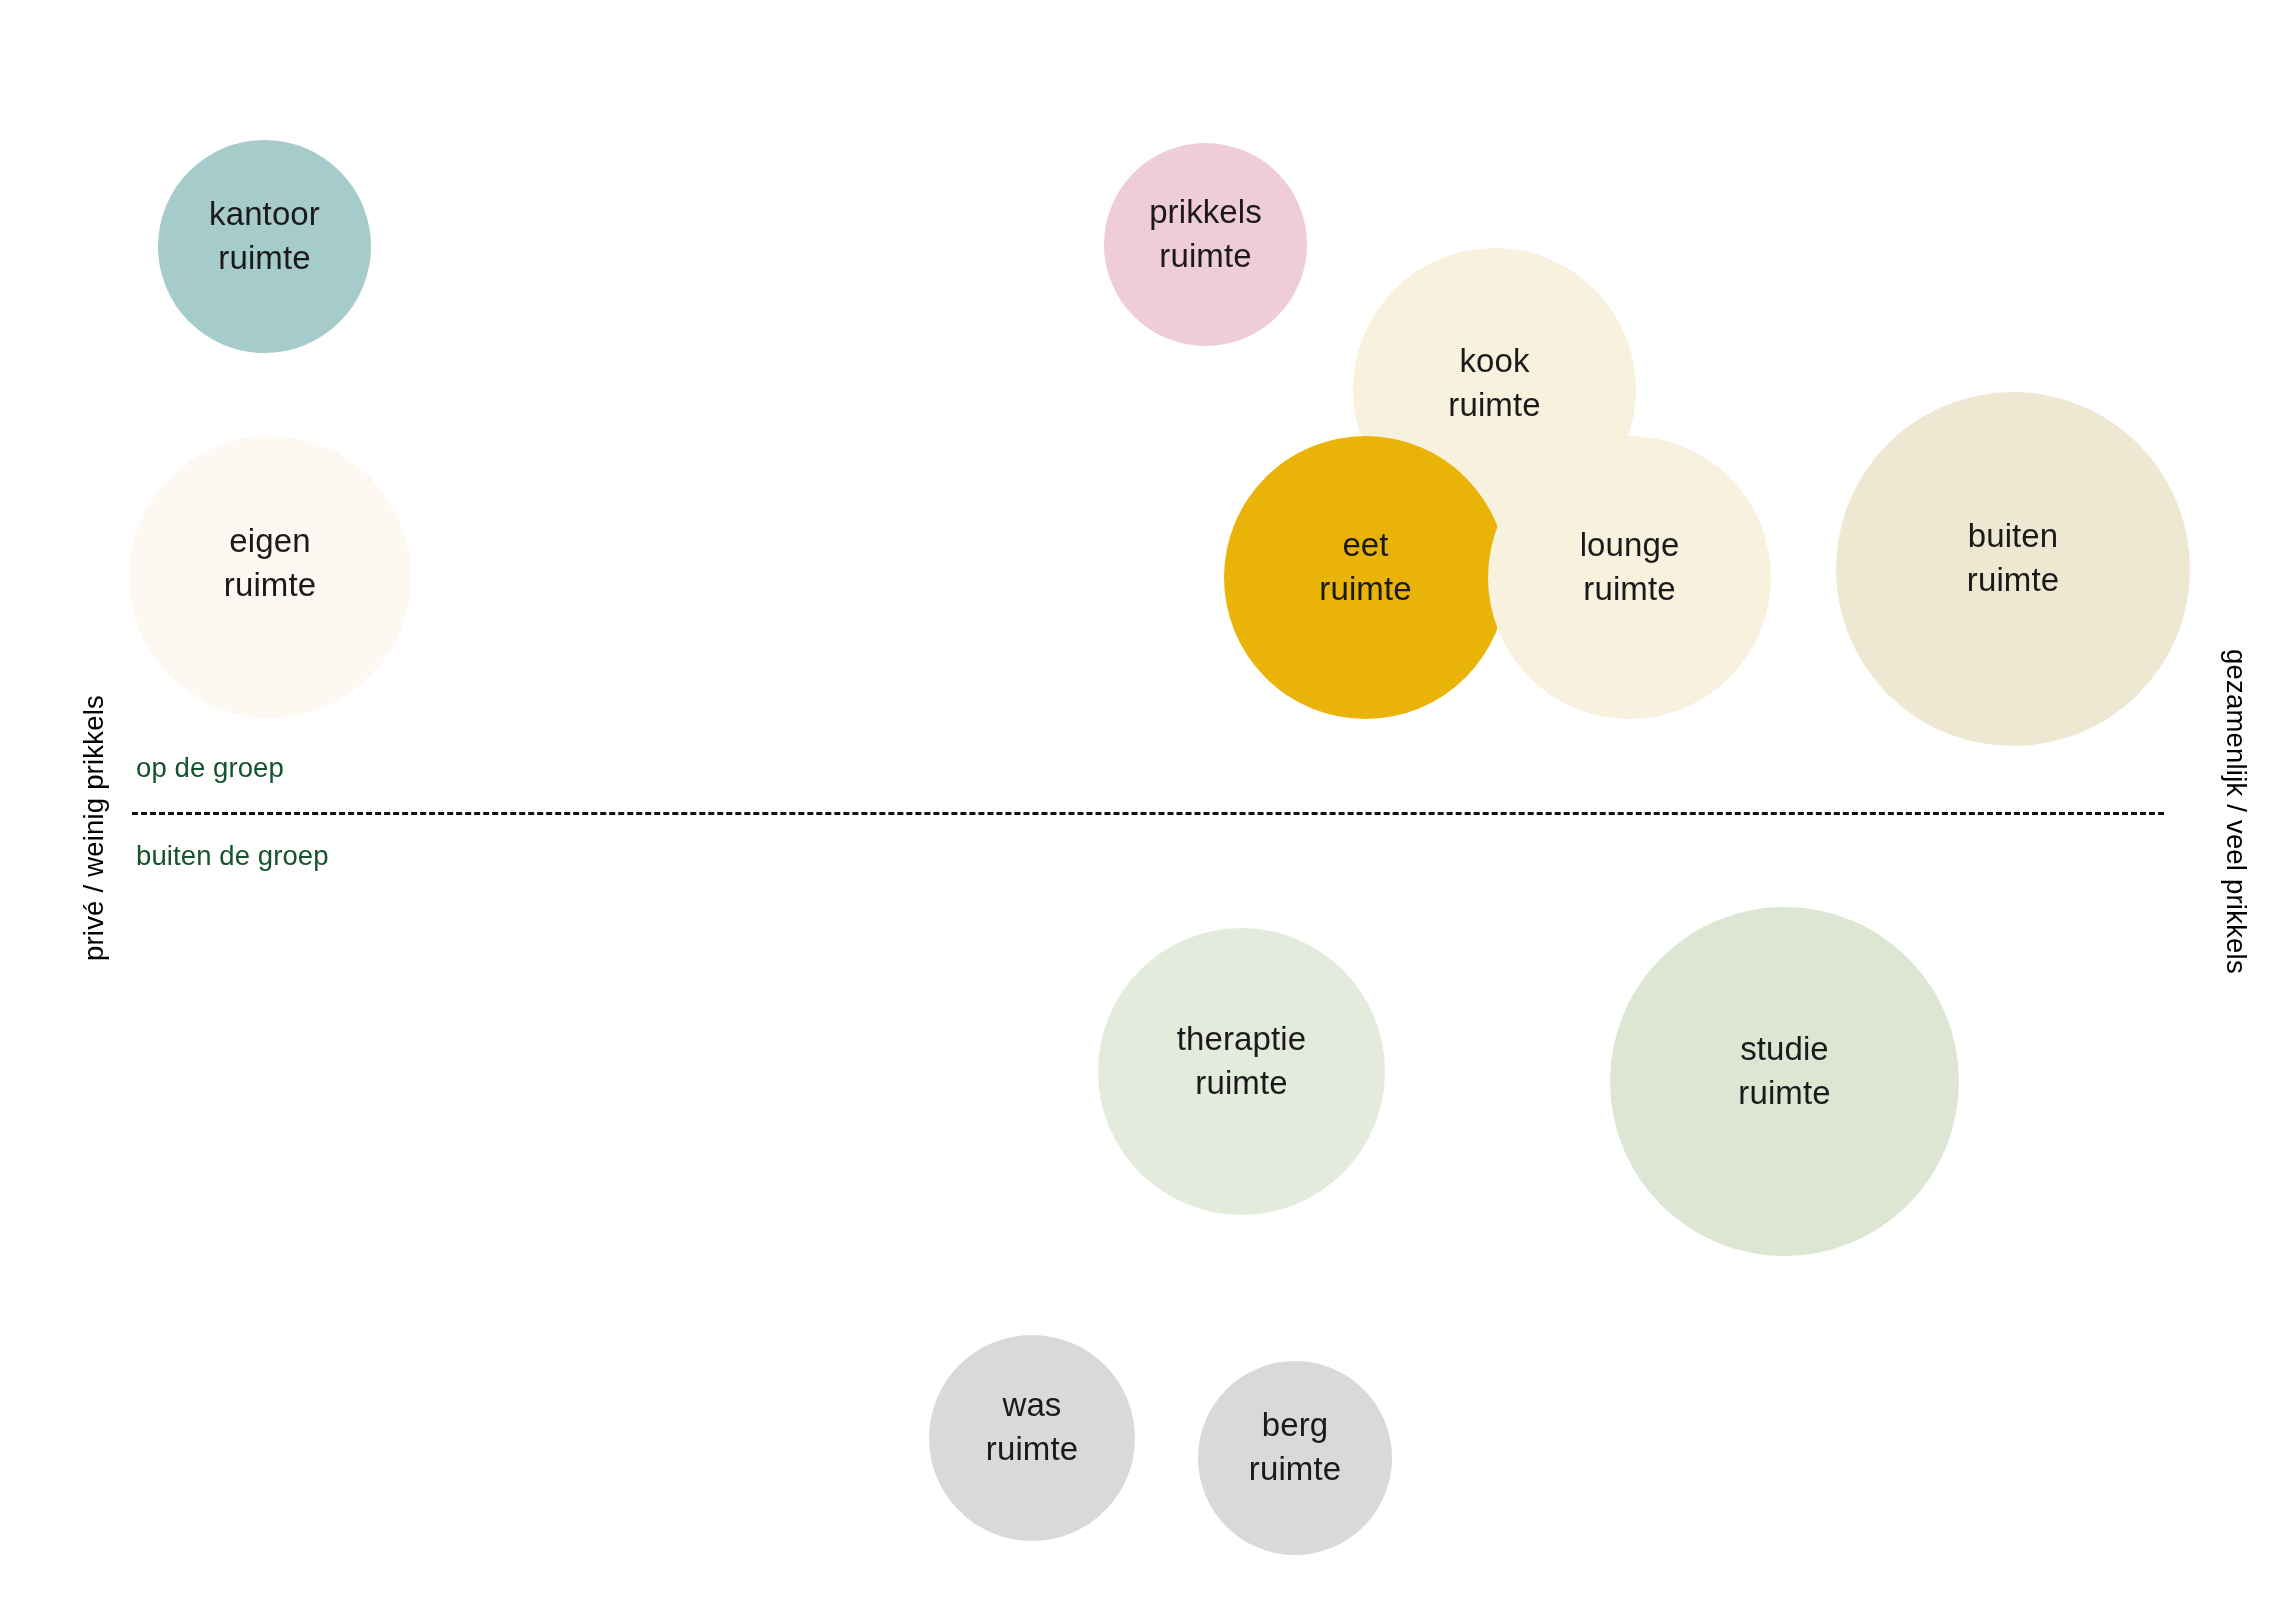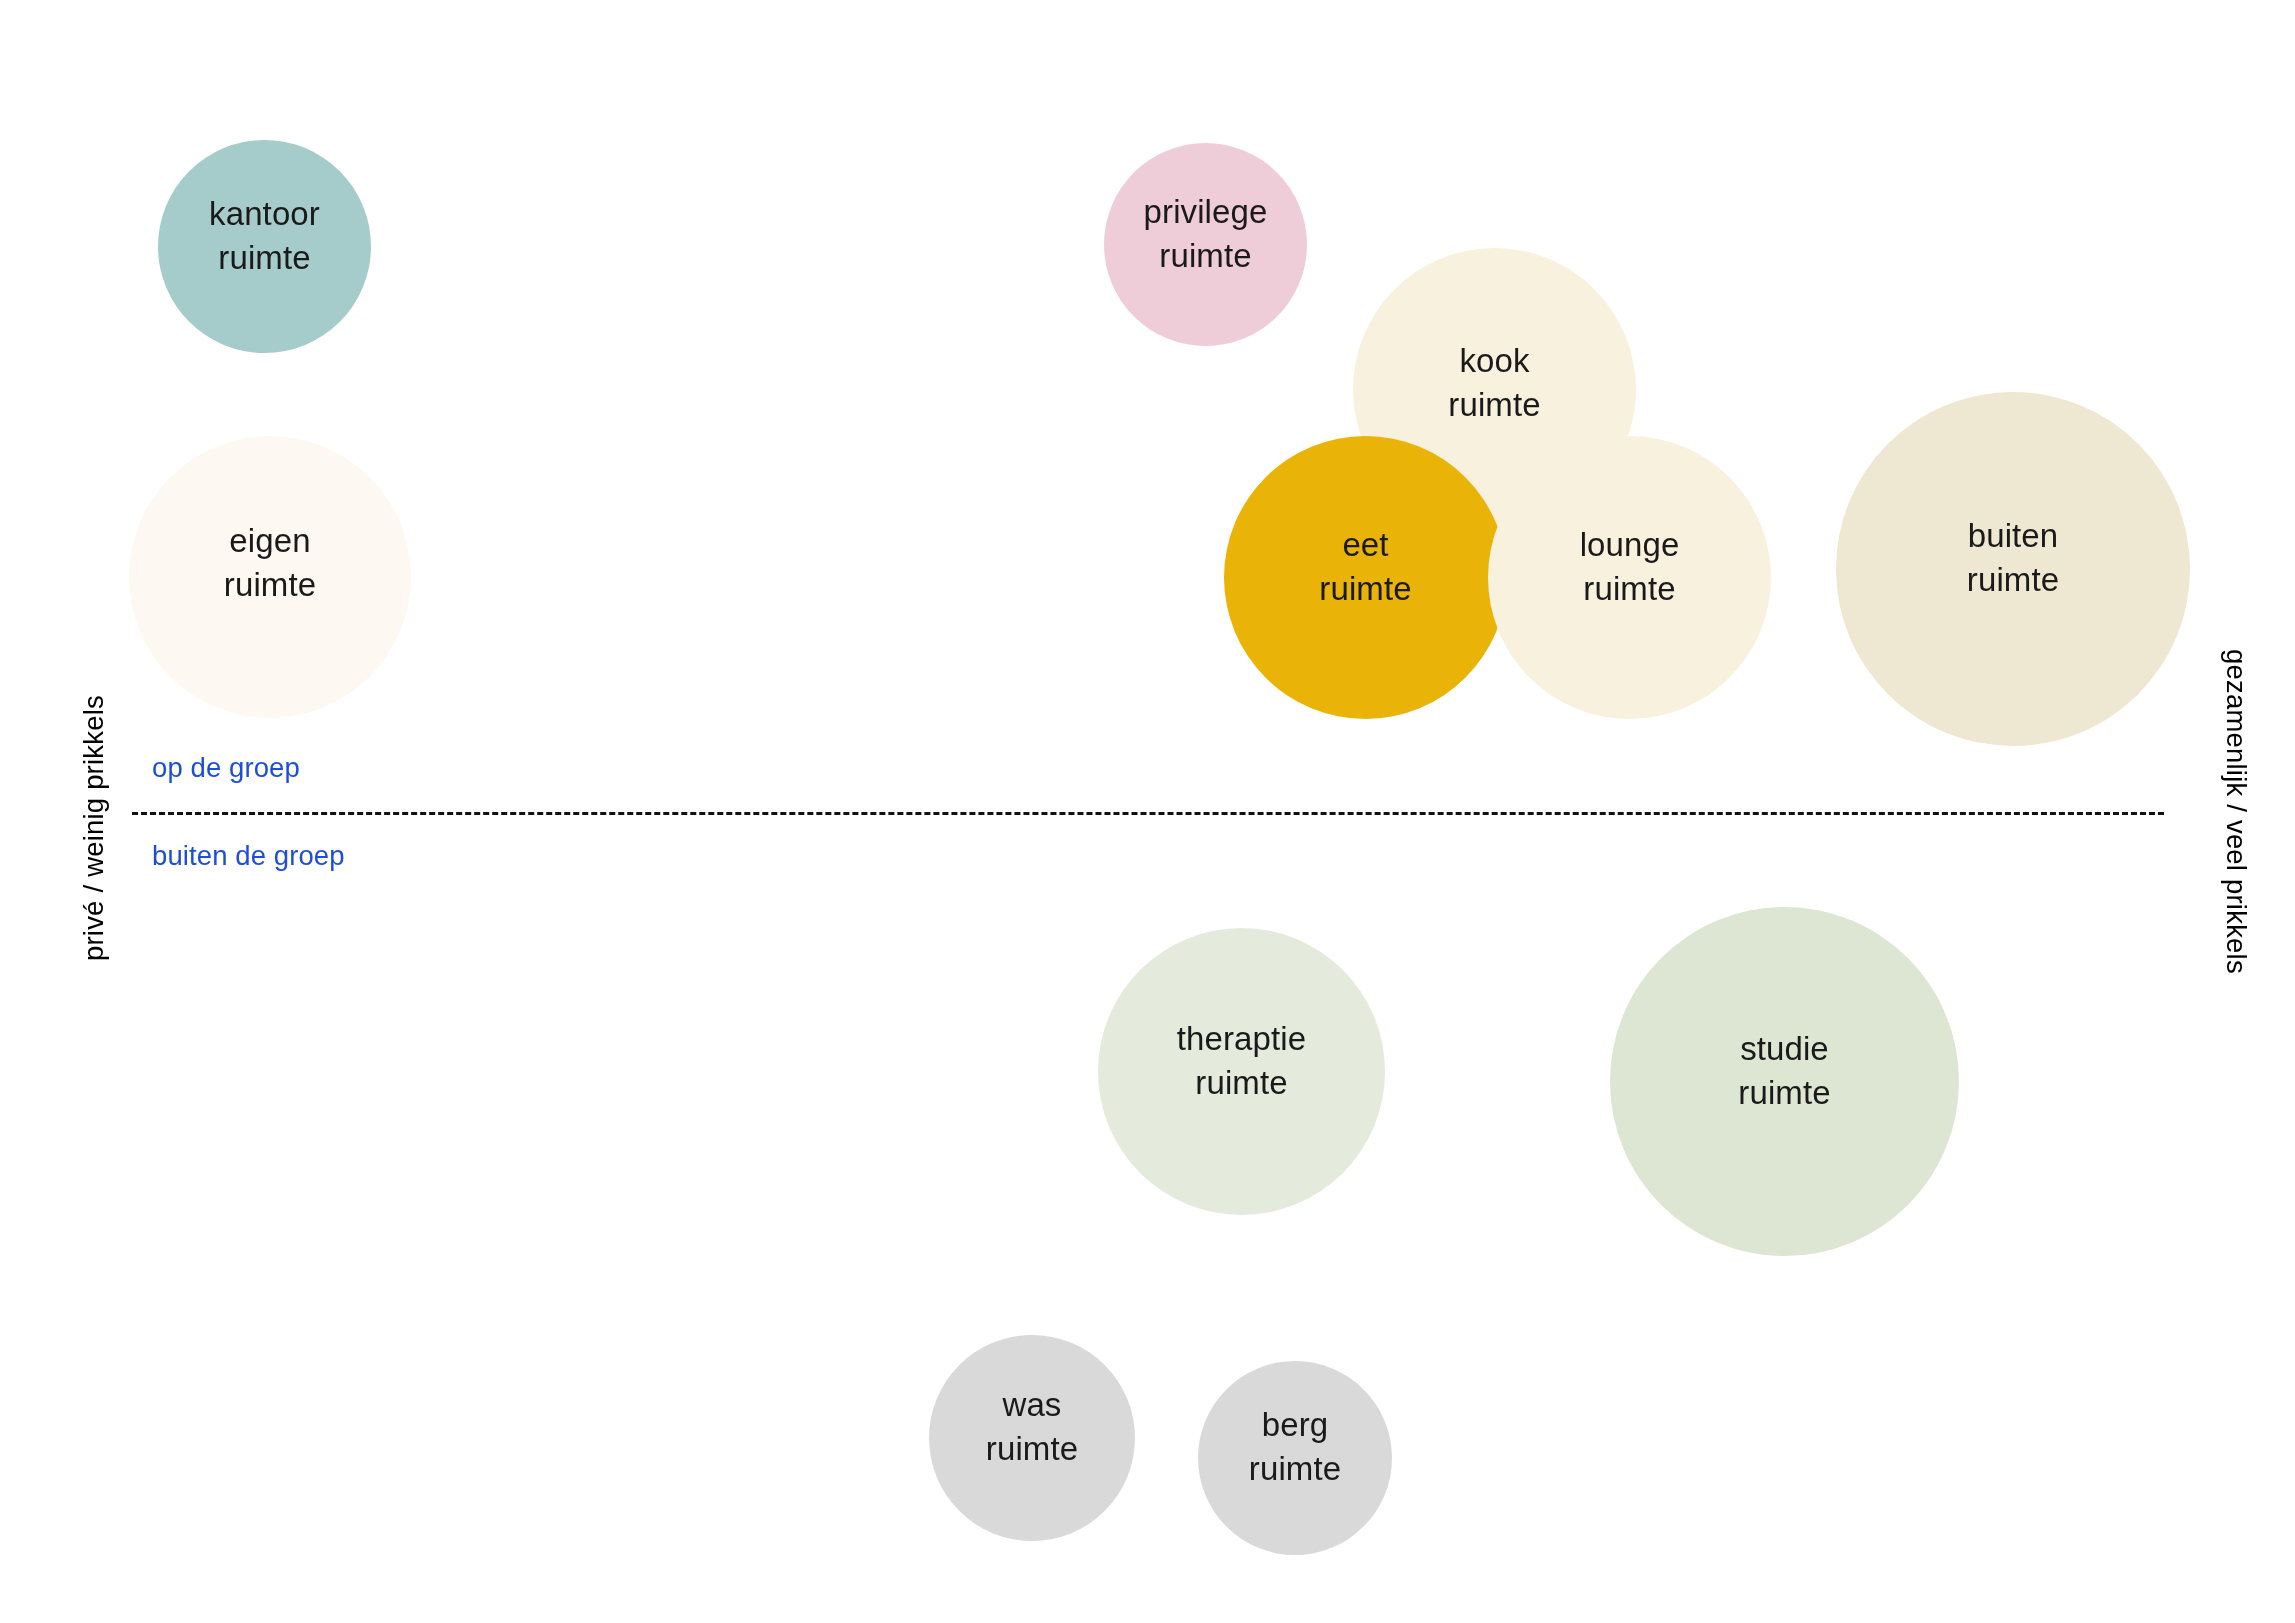--- a/index.html
+++ b/index.html
@@ -63,24 +63,23 @@
 
   
   .divider {
     position: absolute;
     height: 0;
     border-top: 3.6px dashed #111111;
   }
   .divider-label {
     position: absolute;
     font-size: 27.5px;
-    color: #1d4ed8;
+    color: #14532d;
     white-space: nowrap;
     letter-spacing: 0.1px;
-    margin-left: 16px;
   }
 </style>
 </head>
 <body>
 
 <div id="stage" style="width: 2295px; height: 1619px; background: rgb(255, 255, 255);">
 
   <div id="bubble-layer">
       <div class="bubble" style="left: 158px; top: 140px; width: 213px; height: 213px; background: rgb(165, 204, 202);">
         <div class="lbl-wrap" style="transform: translateY(-10.8px);">
@@ -89,21 +88,21 @@
         </div>
       </div>
       <div class="bubble" style="left: 129px; top: 436px; width: 282px; height: 282px; background: rgb(253, 249, 242);">
         <div class="lbl-wrap" style="transform: translateY(-14.3px);">
           <span class="lbl-line">eigen</span>
           <span class="lbl-line">ruimte</span>
         </div>
       </div>
       <div class="bubble" style="left: 1104px; top: 143px; width: 203px; height: 203px; background: rgb(238, 205, 216);">
         <div class="lbl-wrap" style="transform: translateY(-10.8px);">
-          <span class="lbl-line">privilege</span>
+          <span class="lbl-line">prikkels</span>
           <span class="lbl-line">ruimte</span>
         </div>
       </div>
       <div class="bubble" style="left: 1353px; top: 248px; width: 283px; height: 283px; background: rgb(247, 241, 222);">
         <div class="lbl-wrap" style="transform: translateY(-7.2px);">
           <span class="lbl-line">kook</span>
           <span class="lbl-line">ruimte</span>
         </div>
       </div>
       <div class="bubble" style="left: 1224px; top: 436px; width: 283px; height: 283px; background: #eab308;">

